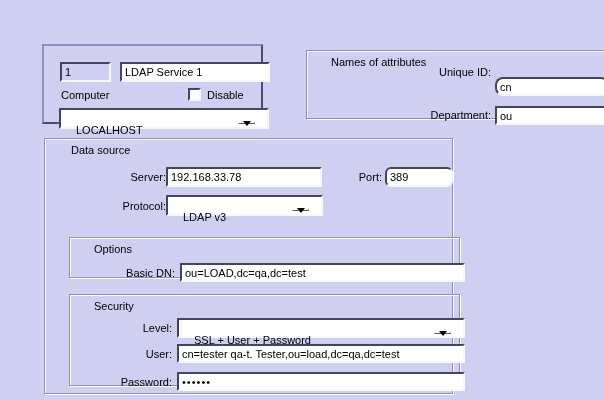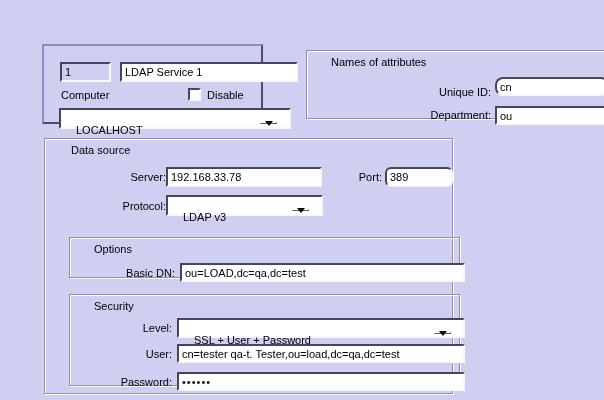--- a/index.html
+++ b/index.html
@@ -83,35 +83,35 @@
     border-color:#45455e #f7f7ff #f7f7ff #45455e;
   }
 </style>
 </head>
 <body>
 
 <div>
 
   <div class="panel">
     <div class="edit flat" style="left:4px; top:4px; width:51px; height:20px;">1</div>
-    <div class="edit" style="left:64px; top:4px; width:178px; height:20px;">LDAP Service 1</div>
+    <div class="edit" style="left:64px; top:4px; width:150px; height:20px;">LDAP Service 1</div>
     <div class="lbl" style="left:5px; top:31px;">Computer</div>
     <div class="checkbox" style="left:132px; top:30px;"></div>
     <div class="lbl" style="left:151px; top:31px;">Disable</div>
-    <div class="combo" style="left:3px; top:50px; width:232px; height:21px;">
+    <div class="combo" style="left:3px; top:50px; width:210px; height:21px;">
       <span class="combo-text">LOCALHOST</span>
       <span class="combo-btn">
         <span class="arrow"></span>
       </span>
     </div>
   </div>
 
   <div class="group" style="left:270px; top:14px; width:303px; height:69px;">
     <span class="legend" style="left:8px;">Names of attributes</span>
-    <div class="lbl r" style="left:60px; top:23px; width:112px;">Unique ID:</div>
+    <div class="lbl r" style="left:60px; top:3px; width:112px;">Unique ID:</div>
     <div class="edit" style="left:176px; top:14px; width:114px; height:19px;border-radius:8px;">cn</div>
     <div class="lbl r" style="left:60px; top:46px; width:112px;">Department:</div>
     <div class="edit" style="left:176px; top:43px; width:114px; height:19px;">ou</div>
   </div>
 
   <div class="group" style="left:8px; top:102px; width:409px; height:256px;">
     <span class="legend" style="left:10px;">Data source</span>
 
     <div class="lbl r" style="left:30px; top:20px; width:79px;">Server:</div>
     <div class="edit" style="left:109px; top:16px; width:156px; height:20px;">192.168.33.78</div>

